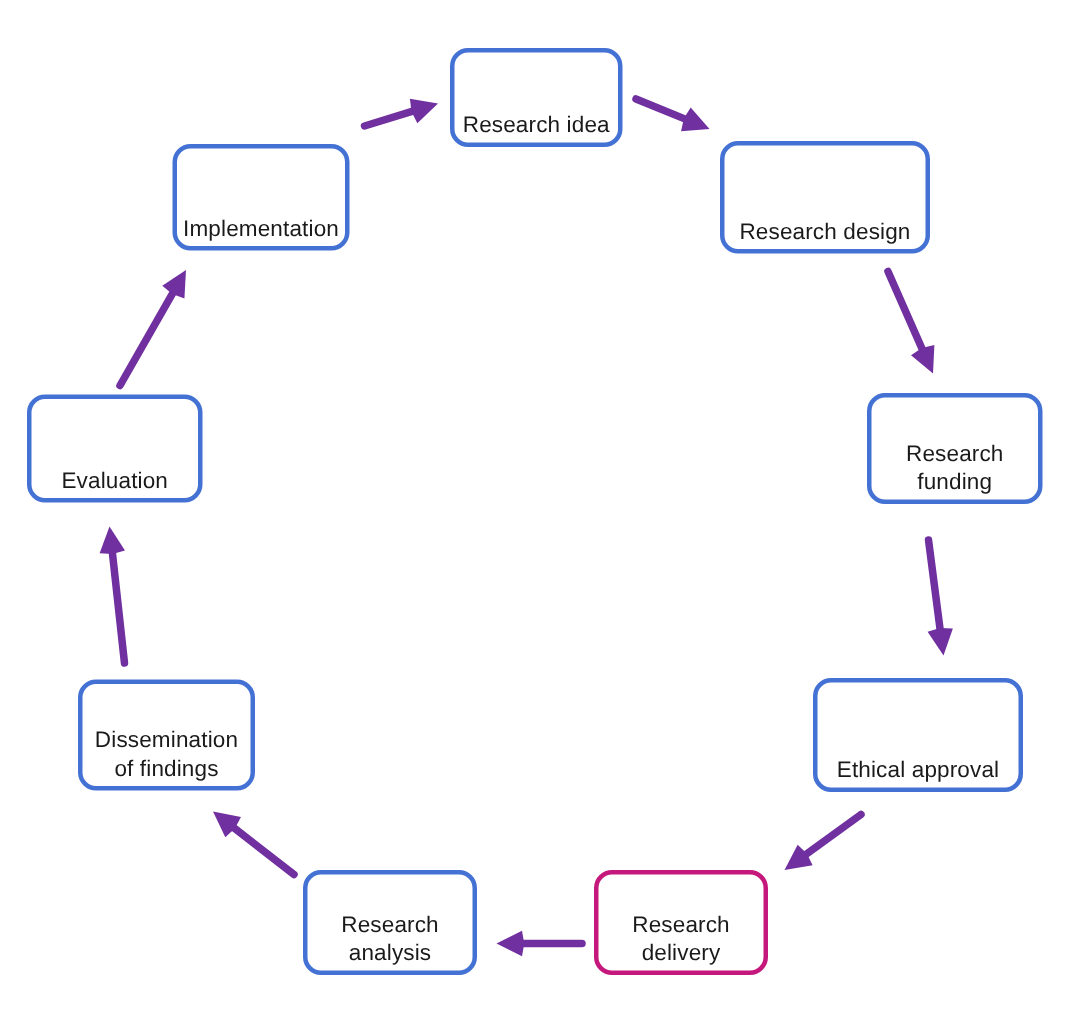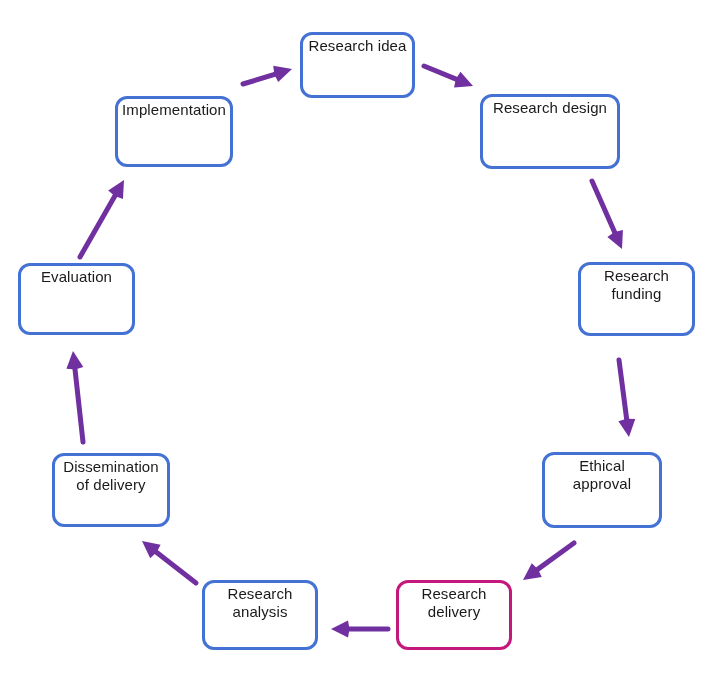--- a/index.html
+++ b/index.html
@@ -22,21 +22,21 @@
     left: 0;
     top: 0;
     width: 720px;
     height: 678px;
     pointer-events: none;
   }
   .node {
     position: absolute;
     box-sizing: border-box;
     display: flex;
-    align-items: flex-start;
+    align-items: flex-end;
     justify-content: center;
     text-align: center;
     background: #ffffff;
     border-style: solid;
     border-width: 3px;
     border-radius: 12px;
     color: #1a1a1a;
     font-size: 15px;
     line-height: 1.22;
     letter-spacing: 0.1px;
@@ -103,37 +103,37 @@
 
   <div class="node node-blue" style="left: 480px; top: 94px; width: 140px; height: 75px; border-color: rgb(68, 114, 212);">
     <span class="node-label">Research design</span>
   </div>
 
   <div class="node node-blue" style="left: 578px; top: 262px; width: 117px; height: 74px; border-color: rgb(68, 114, 212);">
     <span class="node-label">Research
 funding</span>
   </div>
 
-  <div class="node node-blue" style="left: 542px; top: 452px; width: 120px; height: 76px; border-color: rgb(68, 114, 212);">
+  <div class="node node-blue" style="left: 542px; top: 452px; width: 140px; height: 76px; border-color: rgb(68, 114, 212);">
     <span class="node-label">Ethical approval</span>
   </div>
 
   <div class="node node-magenta" style="left: 396px; top: 580px; width: 116px; height: 70px; border-color: rgb(196, 24, 124);">
     <span class="node-label">Research
 delivery</span>
   </div>
 
   <div class="node node-blue" style="left: 202px; top: 580px; width: 116px; height: 70px; border-color: rgb(68, 114, 212);">
     <span class="node-label">Research
 analysis</span>
   </div>
 
   <div class="node node-blue" style="left: 52px; top: 453px; width: 118px; height: 74px; border-color: rgb(68, 114, 212);">
     <span class="node-label">Dissemination
-of delivery</span>
+of findings</span>
   </div>
 
   <div class="node node-blue" style="left: 115px; top: 96px; width: 118px; height: 71px; border-color: rgb(68, 114, 212);">
     <span class="node-label">Implementation</span>
   </div>
 
   <div class="node node-blue" style="left: 18px; top: 263px; width: 117px; height: 72px; border-color: rgb(68, 114, 212);">
     <span class="node-label">Evaluation</span>
   </div>
 

